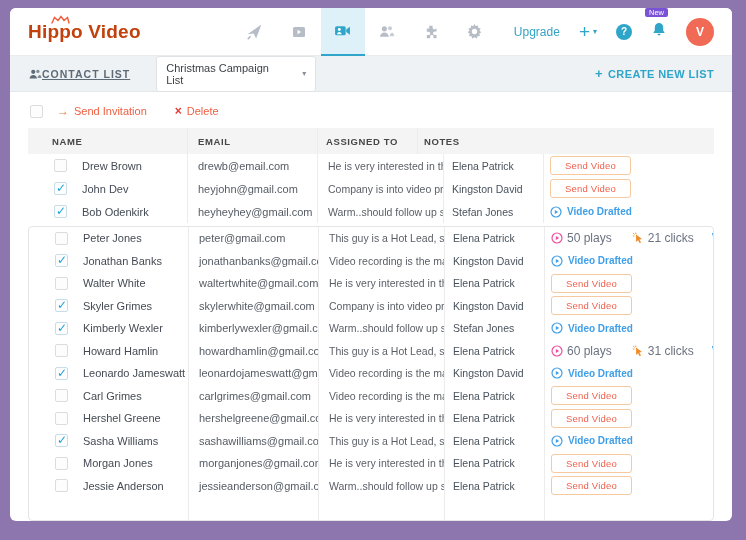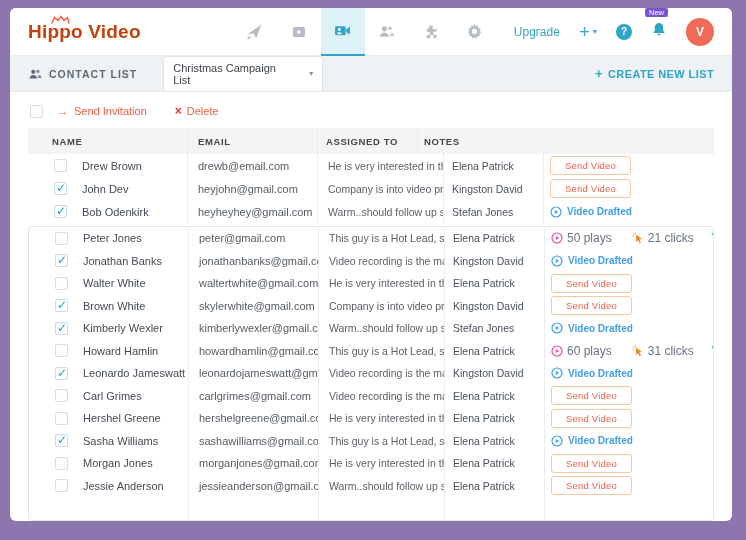--- a/index.html
+++ b/index.html
@@ -20,21 +20,21 @@
   .upgrade { color:#35a3c4; font-size:12px; cursor:pointer; }
   .plus-menu { color:#2fa6c9; font-size:19px; font-weight:400; cursor:pointer; display:flex; align-items:center; }
   .plus-menu .caret { font-size:8px; margin-left:3px; color:#2fa6c9; }
   .help-circle { width:16px; height:16px; border-radius:50%; background:#2fa6c9; color:#fff; font-size:10px; font-weight:bold; display:flex; align-items:center; justify-content:center; cursor:pointer; }
   .bell-wrap { position:relative; cursor:pointer; }
   .new-badge { position:absolute; top:-13px; left:-6px; background:#7a52d6; color:#fff; font-size:7.5px; padding:0 4px; border-radius:2px; }
   .avatar { width:28px; height:28px; border-radius:50%; background:#f06a55; color:#fff; font-size:12px; font-weight:bold; display:flex; align-items:center; justify-content:center; cursor:pointer; }
 
   
   .contact-bar { height:36px; background:#eef2f4; border-bottom:1px solid #e3e8ea; display:flex; align-items:center; padding:0 18px; }
-  .contact-label { display:flex; align-items:center; gap:7px; color:#5d6b77; font-size:10.5px; font-weight:bold; letter-spacing:1px; }
+  .contact-label { display:flex; align-items:center; color:#5d6b77; font-size:10.5px; font-weight:bold; letter-spacing:1px;text-decoration:underline; }
   .list-dropdown { margin-left:26px; width:160px; background:#fff; border:1px solid #e0e3e5; border-radius:3px; padding:5px 9px; font-size:11px; color:#3a3f45; display:flex; align-items:center; justify-content:space-between; cursor:pointer;gap:16px; }
   .list-dropdown .caret { color:#8a9097; font-size:8px; }
   .create-list { margin-left:auto; color:#2fa6c9; font-size:11px; font-weight:bold; letter-spacing:.4px; cursor:pointer; display:flex; align-items:center; gap:5px; }
   .create-list .plus { font-size:13px; }
 
   
   .content { padding:0 18px; }
   .toolbar { display:flex; align-items:center; gap:14px; padding:12px 0 10px 2px; }
   .checkbox { width:13px; height:13px; border:1px solid #dcdcdc; border-radius:2px; background:#fdfdfd; cursor:pointer; position:relative; flex:none; }
   .checkbox.checked { border-color:#c9dde8; }
@@ -344,21 +344,21 @@
           </div>
     <div class="cell c5">
       <button class="send-video-btn">Send Video</button>
 
     </div>
   </div>
         <div class="row">
     <div class="cell c1">
       <div class="bar" style="background: rgb(241, 91, 91);"></div>
       <span class="checkbox checked"></span>
-      <span class="name">Brown White</span>
+      <span class="name">Skyler Grimes</span>
     </div>
     <div class="cell c2">
             <span class="email">skylerwhite@gmail.com</span>
           </div>
     <div class="cell c3">
             <span class="notes">Company is into video produ....</span>
           </div>
     <div class="cell c4">
             <span class="assigned">Kingston David</span>
           </div>

